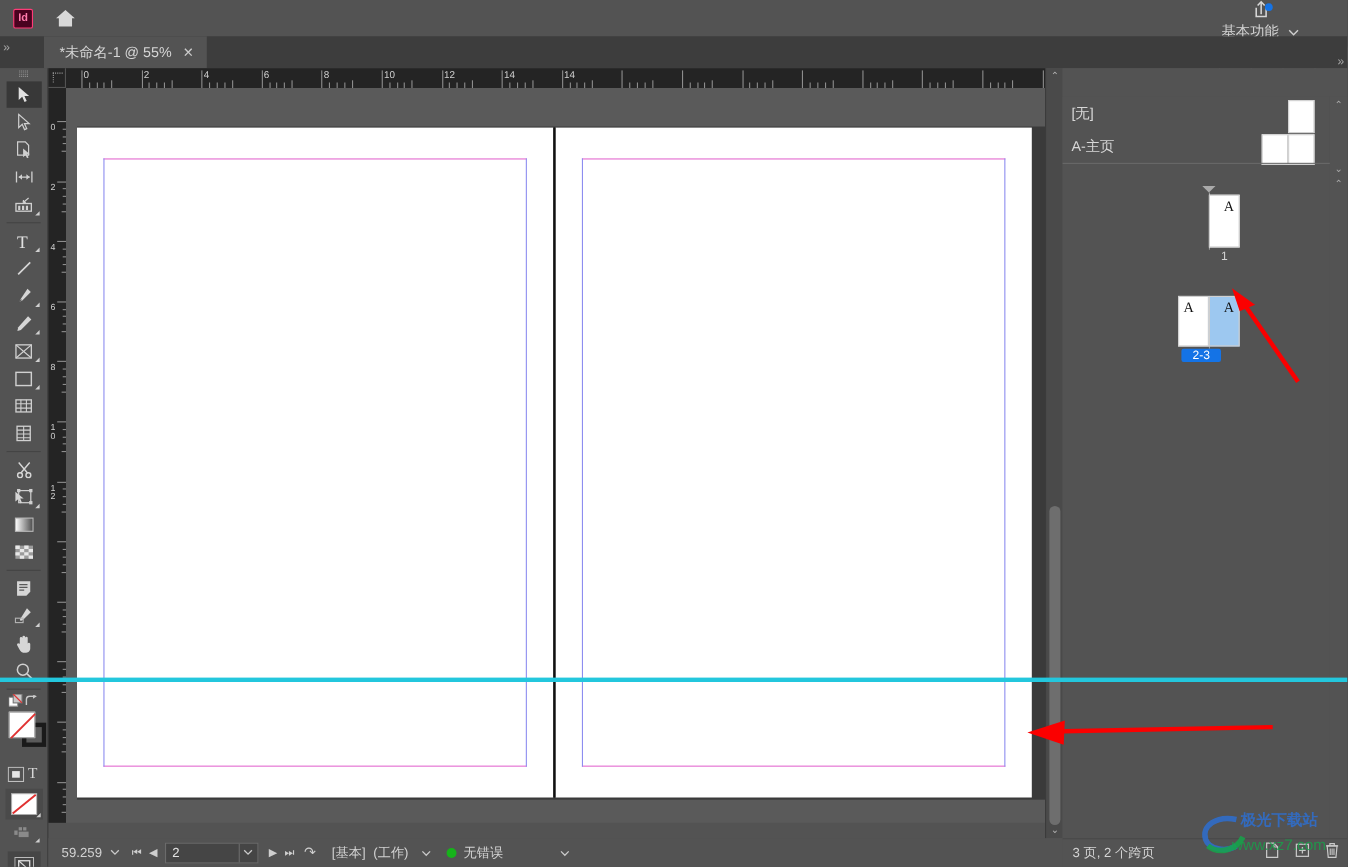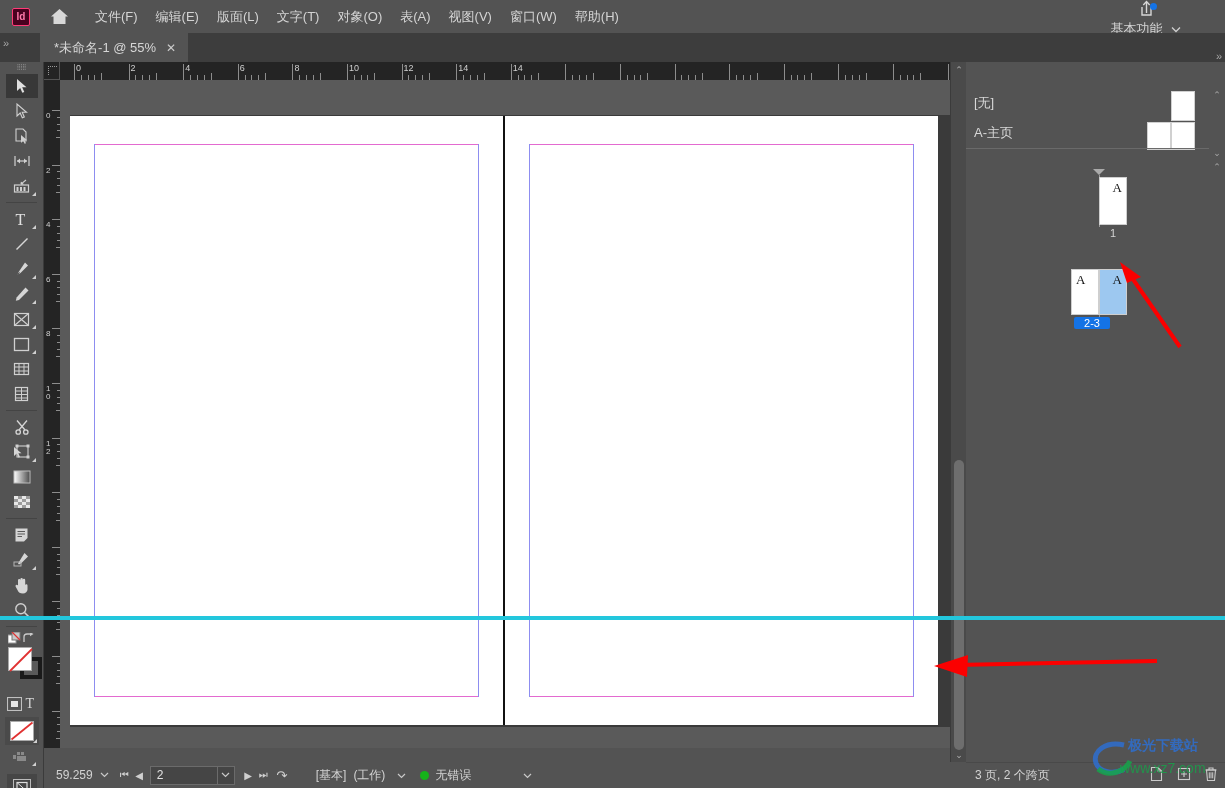--- a/index.html
+++ b/index.html
@@ -313,31 +313,20 @@
 
   <div class="titlebar">
     <div class="id-logo">Id</div>
 
     <div class="home-btn">
       <svg width="19" height="17" viewBox="0 0 19 17">
         <path d="M9.5 1 L18 8.5 L15.5 8.5 L15.5 16 L3.5 16 L3.5 8.5 L1 8.5 Z" fill="#d8d8d8"></path>
       </svg>
     </div>
 
-    <div class="menubar">
-      <div class="menu-item">文件(F)</div>
-      <div class="menu-item">编辑(E)</div>
-      <div class="menu-item">版面(L)</div>
-      <div class="menu-item">文字(T)</div>
-      <div class="menu-item">对象(O)</div>
-      <div class="menu-item">表(A)</div>
-      <div class="menu-item">视图(V)</div>
-      <div class="menu-item">窗口(W)</div>
-      <div class="menu-item">帮助(H)</div>
-    </div>
 
     <div class="tb-right">
       <div class="share-btn">
         <svg width="15" height="17" viewBox="0 0 15 17">
           <path d="M4 7 L4 15 L13 15 L13 7" fill="none" stroke="#d8d8d8" stroke-width="1.4"></path>
           <path d="M8.5 13 L8.5 2" stroke="#d8d8d8" stroke-width="1.4"></path>
           <path d="M5.3 5 L8.5 1.6 L11.7 5" fill="none" stroke="#d8d8d8" stroke-width="1.4"></path>
         </svg>
         <span class="share-dot"></span>
       </div>
@@ -796,21 +785,21 @@
             <path d="M1 1 L4.5 4.5 L8 1" fill="none" stroke="#c9c9c9" stroke-width="1.2"></path>
           </svg>
       </span>
     </div>
 
     <div class="nav-btn" style="margin-left:6px">▶</div>
     <div class="nav-btn">⏭</div>
 
     <div class="nav-btn" style="width:22px;font-size:13px">↷</div>
 
-    <span style="margin-left:23px">[基本]</span>
+    <span style="margin-left:9px">[基本]</span>
     <span style="margin-left:7px">(工作)</span>
     <span class="st-sep" style="margin-left:12px">
       <svg width="9" height="6" viewBox="0 0 9 6">
           <path d="M1 1 L4.5 4.5 L8 1" fill="none" stroke="#c9c9c9" stroke-width="1.2"></path>
         </svg>
     </span>
 
     <span class="preflight-dot" style="margin-left:10px"></span>
     <span>无错误</span>
     <span style="margin-left:52px">

